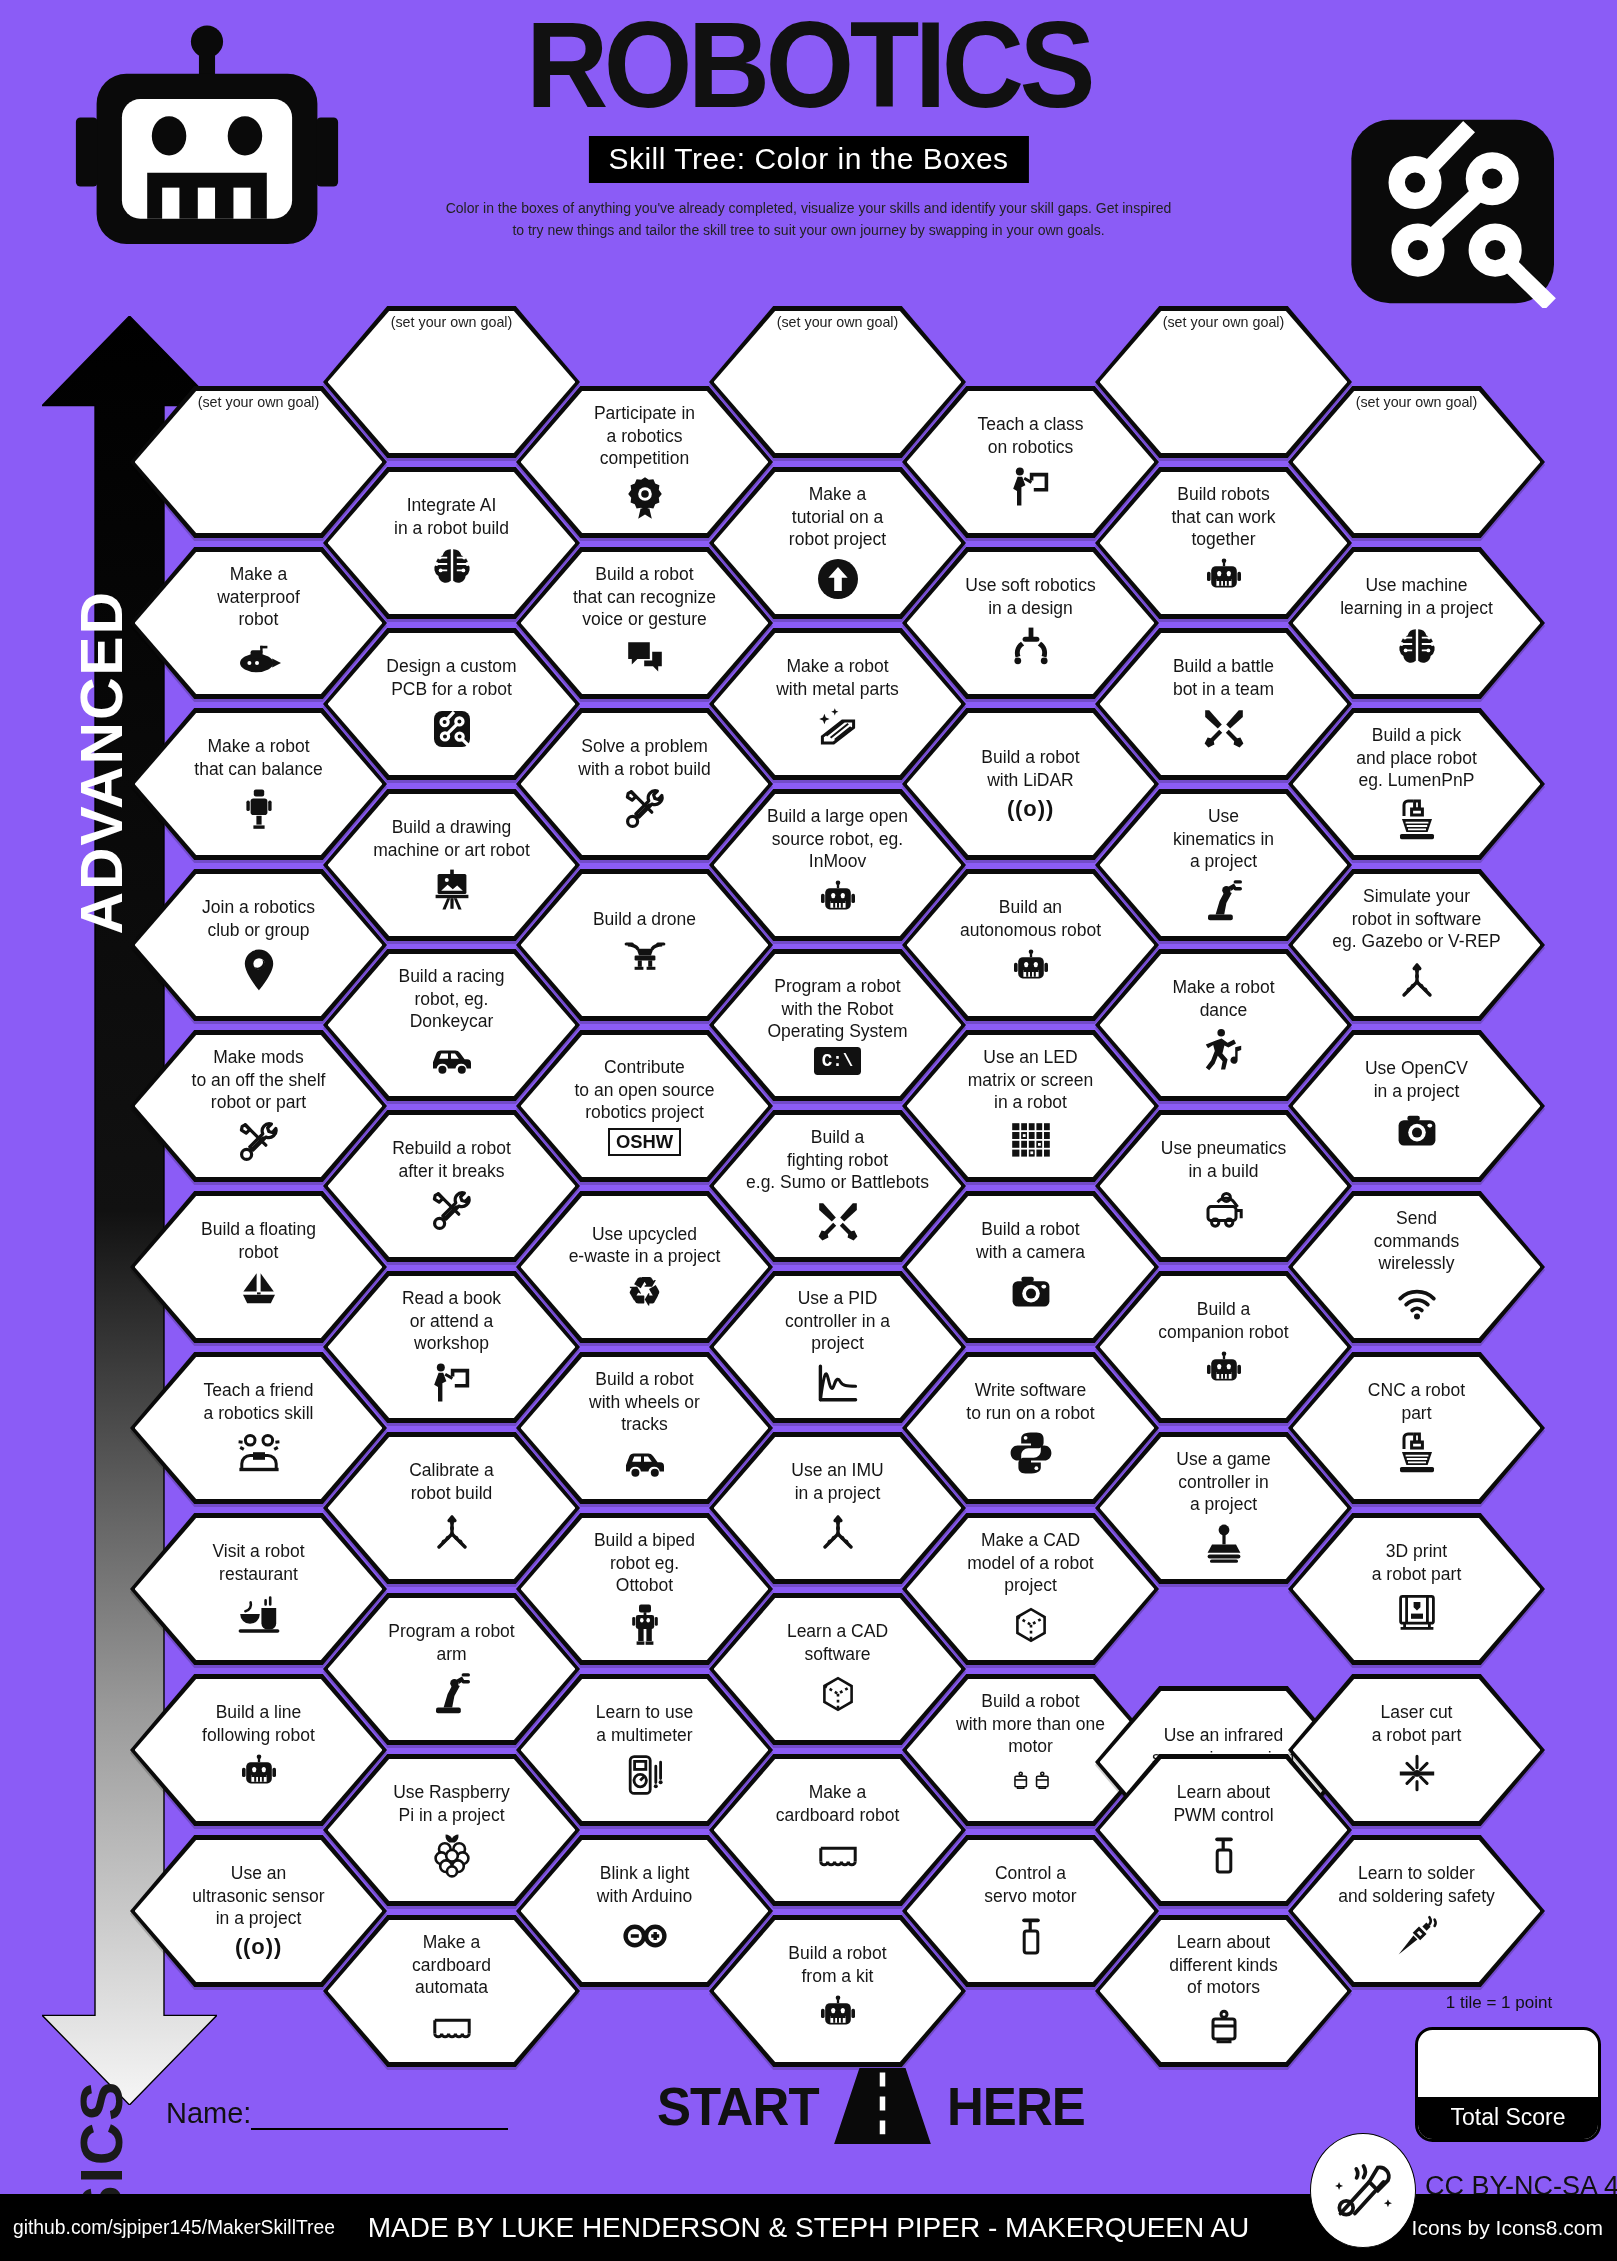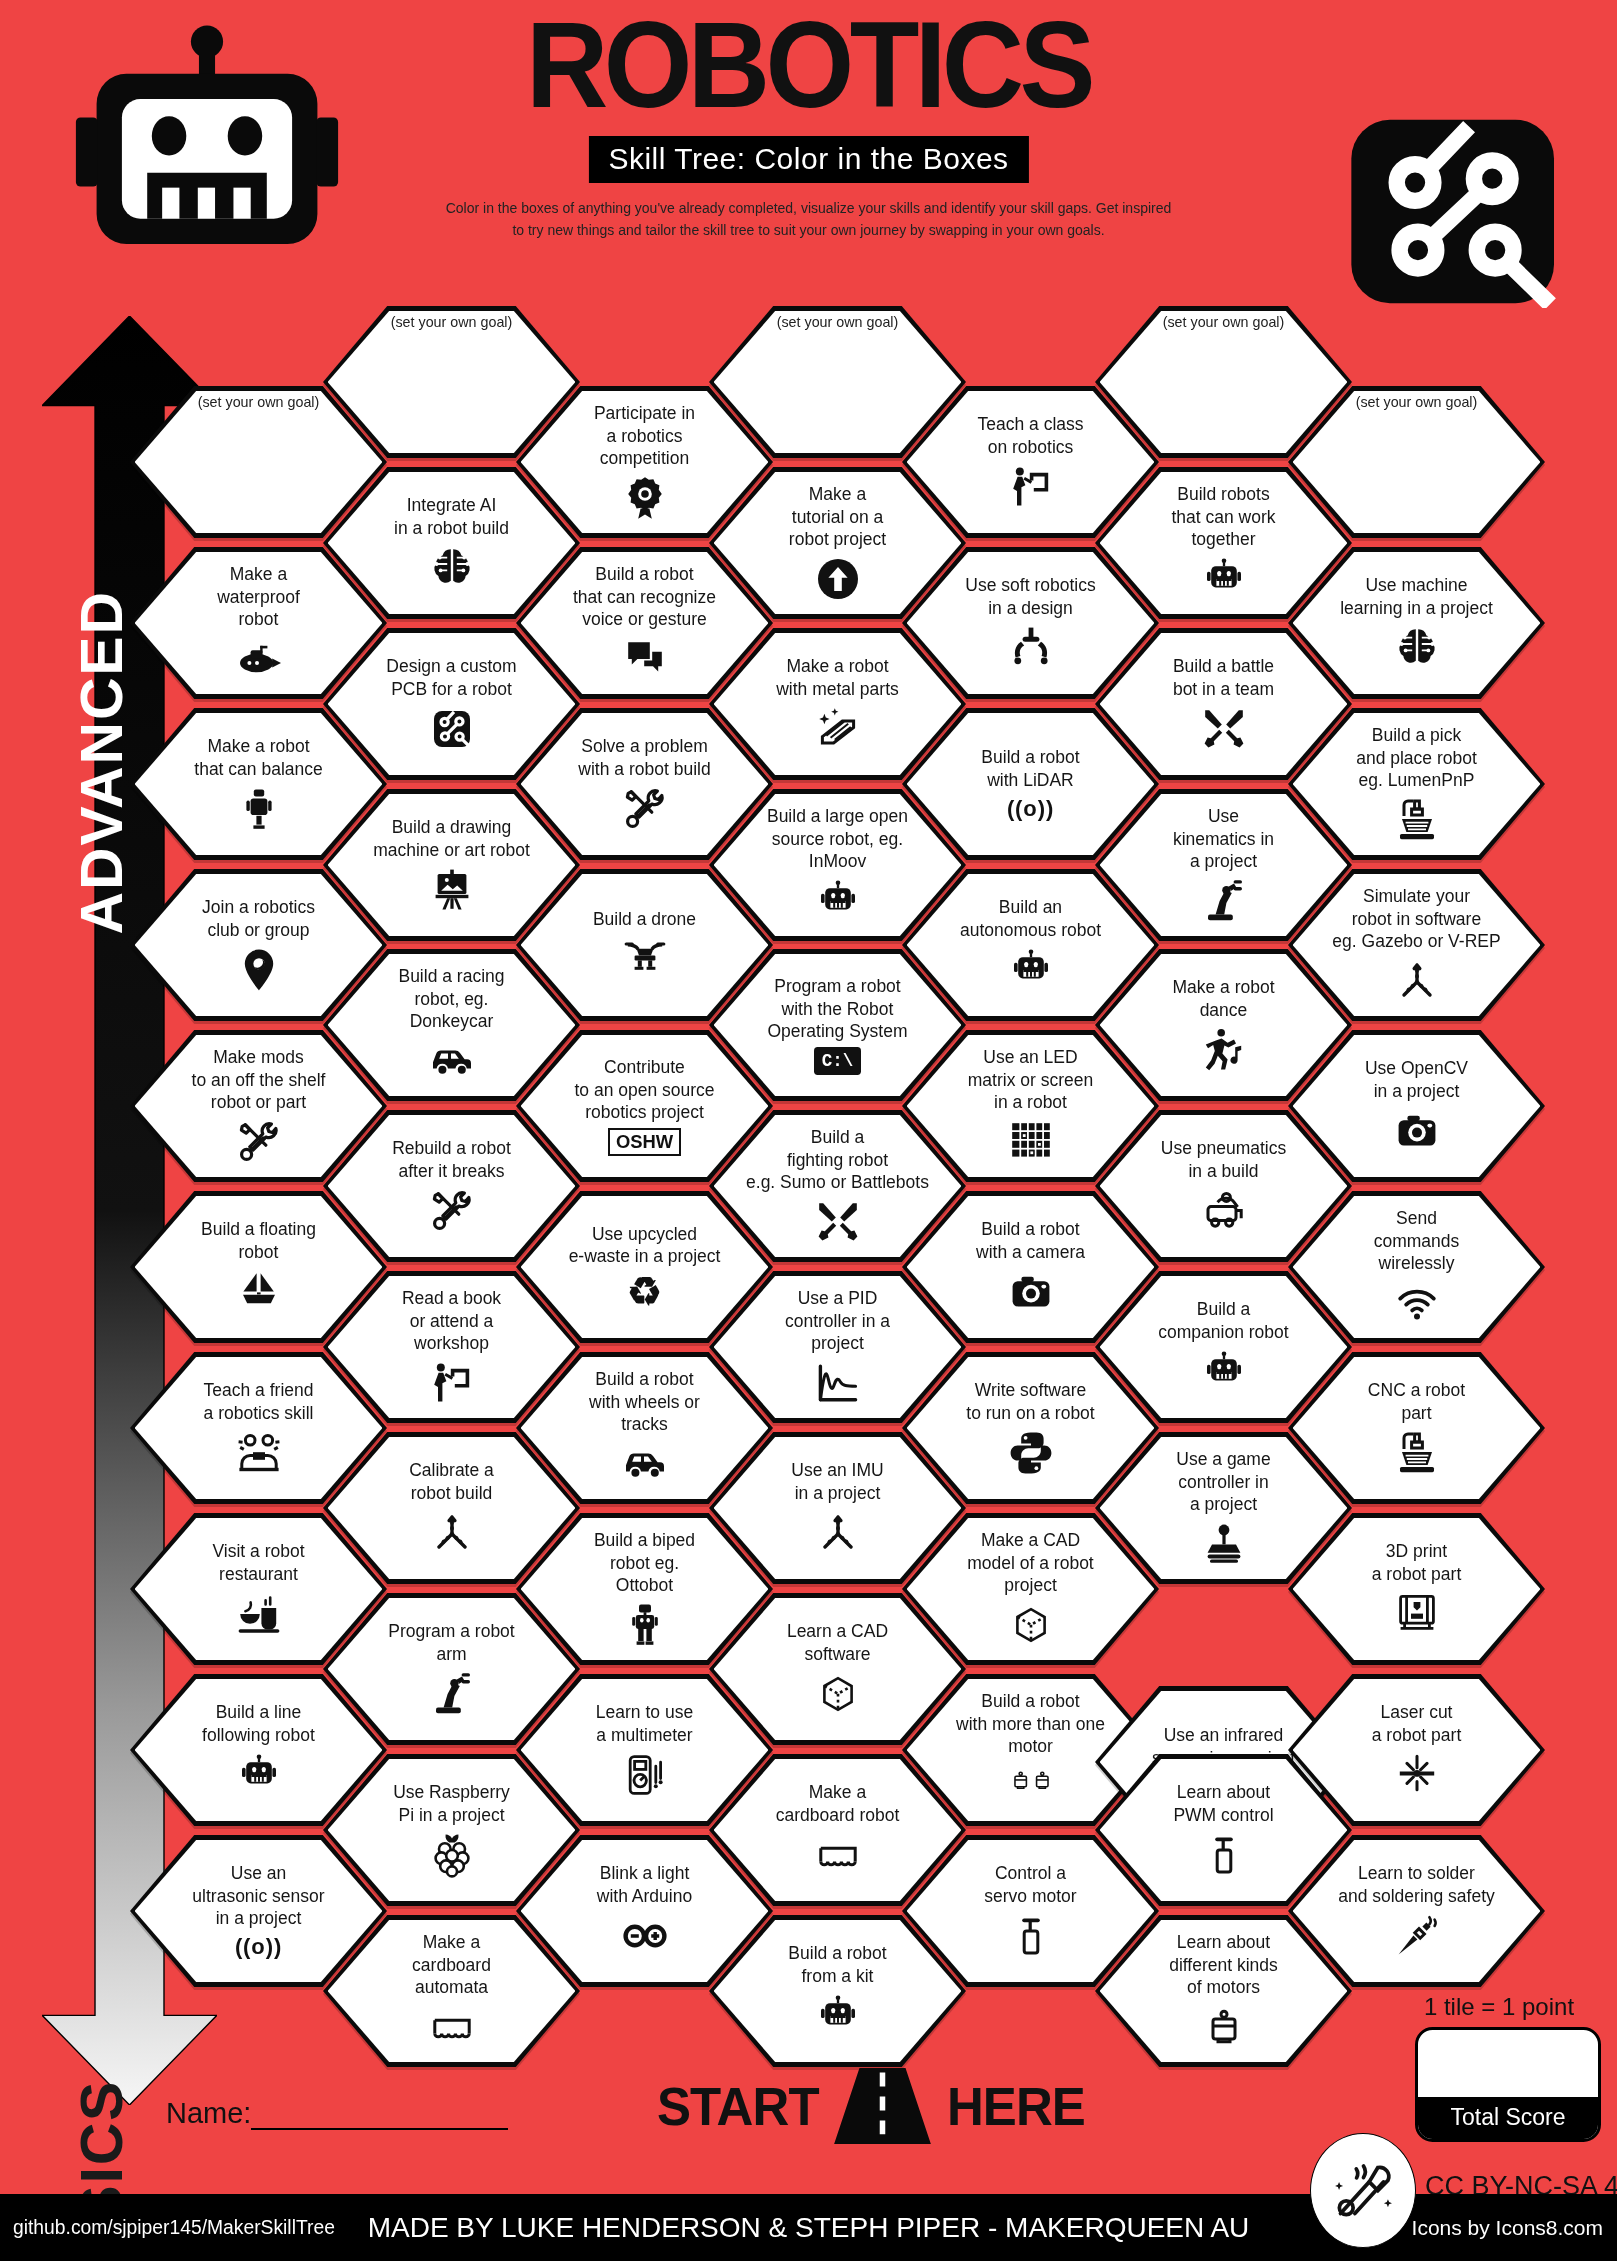--- a/index.html
+++ b/index.html
@@ -1,17 +1,17 @@
 <!DOCTYPE html>
 <html style="font-size:7.4px"><head>
 <meta charset="utf-8">
 <style>
   html,body{margin:0;padding:0;background:#888;}
   *{box-sizing:border-box;}
-  #page{position:relative;width:1617px;height:2261px;background:#ef4444;overflow:hidden;
+  #page{position:relative;width:1617px;height:2261px;background:#8b5cf6;overflow:hidden;
         font-family:"Liberation Sans",sans-serif;color:#111;}
 
   
   #robot-logo{position:absolute;left:69px;top:14px;width:276px;height:276px;}
   #pcb-logo{position:absolute;left:1338px;top:115px;width:239px;height:193px;}
   #title{position:absolute;left:0;top:8.3px;width:100%;text-align:center;
          font-size:114px;font-weight:900;letter-spacing:-4.6px;line-height:1;
          transform:scaleY(1.08);}
   #subtitle-box{position:absolute;left:50%;top:136px;transform:translateX(-50%);
          background:#000;color:#fff;font-size:30px;font-weight:500;
@@ -50,21 +50,21 @@
   .it-recycle{font-size:39px;line-height:1;}
 
   
   #start-here{position:absolute;left:657px;top:2068px;display:flex;align-items:center;gap:15.6px;text-align:center;}
   .start-word{font-size:51px;font-weight:900;letter-spacing:-0.9px;transform:scaleY(1.05);}
   #road-icon svg{width:97px;height:76px;display:block;}
   #name-row{position:absolute;left:166px;top:2097px;display:flex;align-items:flex-end;gap:0;}
   #name-label{font-size:29px;color:#111;}
   #name-line{width:257px;border-bottom:2.8px solid #000;height:32px;}
 
-  #tile-note{position:absolute;left:1398px;top:1993px;width:202px;text-align:center;font-size:24px;}
+  #tile-note{position:absolute;left:1398px;top:1993px;width:202px;text-align:center;font-size:17px;}
   #score-box{position:absolute;left:1415px;top:2027px;width:186px;height:115px;
       border:3.2px solid #000;border-radius:17.5px;background:#fff;overflow:hidden;
       display:flex;flex-direction:column;}
   #score-value{flex:1;}
   #score-band{background:#000;color:#fff;font-size:23px;text-align:center;
       padding:6.4px 0 8.3px;}
   #cc-badge{position:absolute;left:1310px;top:2133px;width:106px;height:115px;
       background:#fff;border:1.8px solid #000;border-radius:50%;z-index:5;
       display:flex;align-items:center;justify-content:center;}
   #cc-badge svg{width:69px;height:69px;fill:none;stroke:#111;stroke-width:1.3;}

